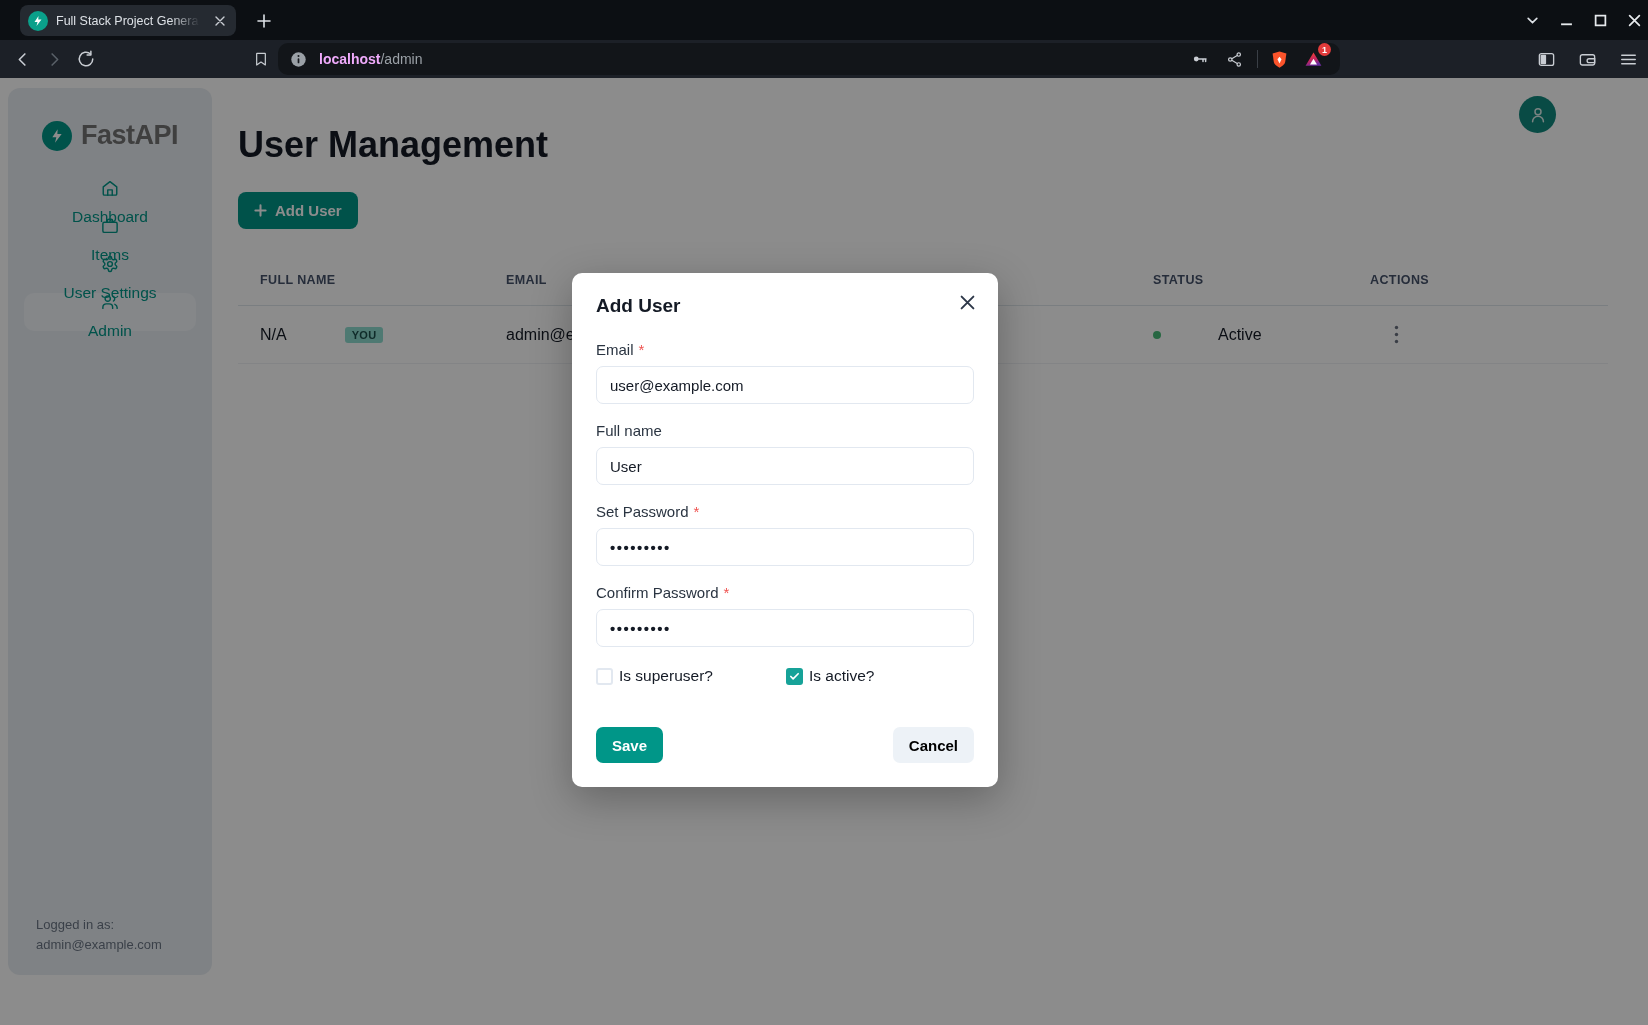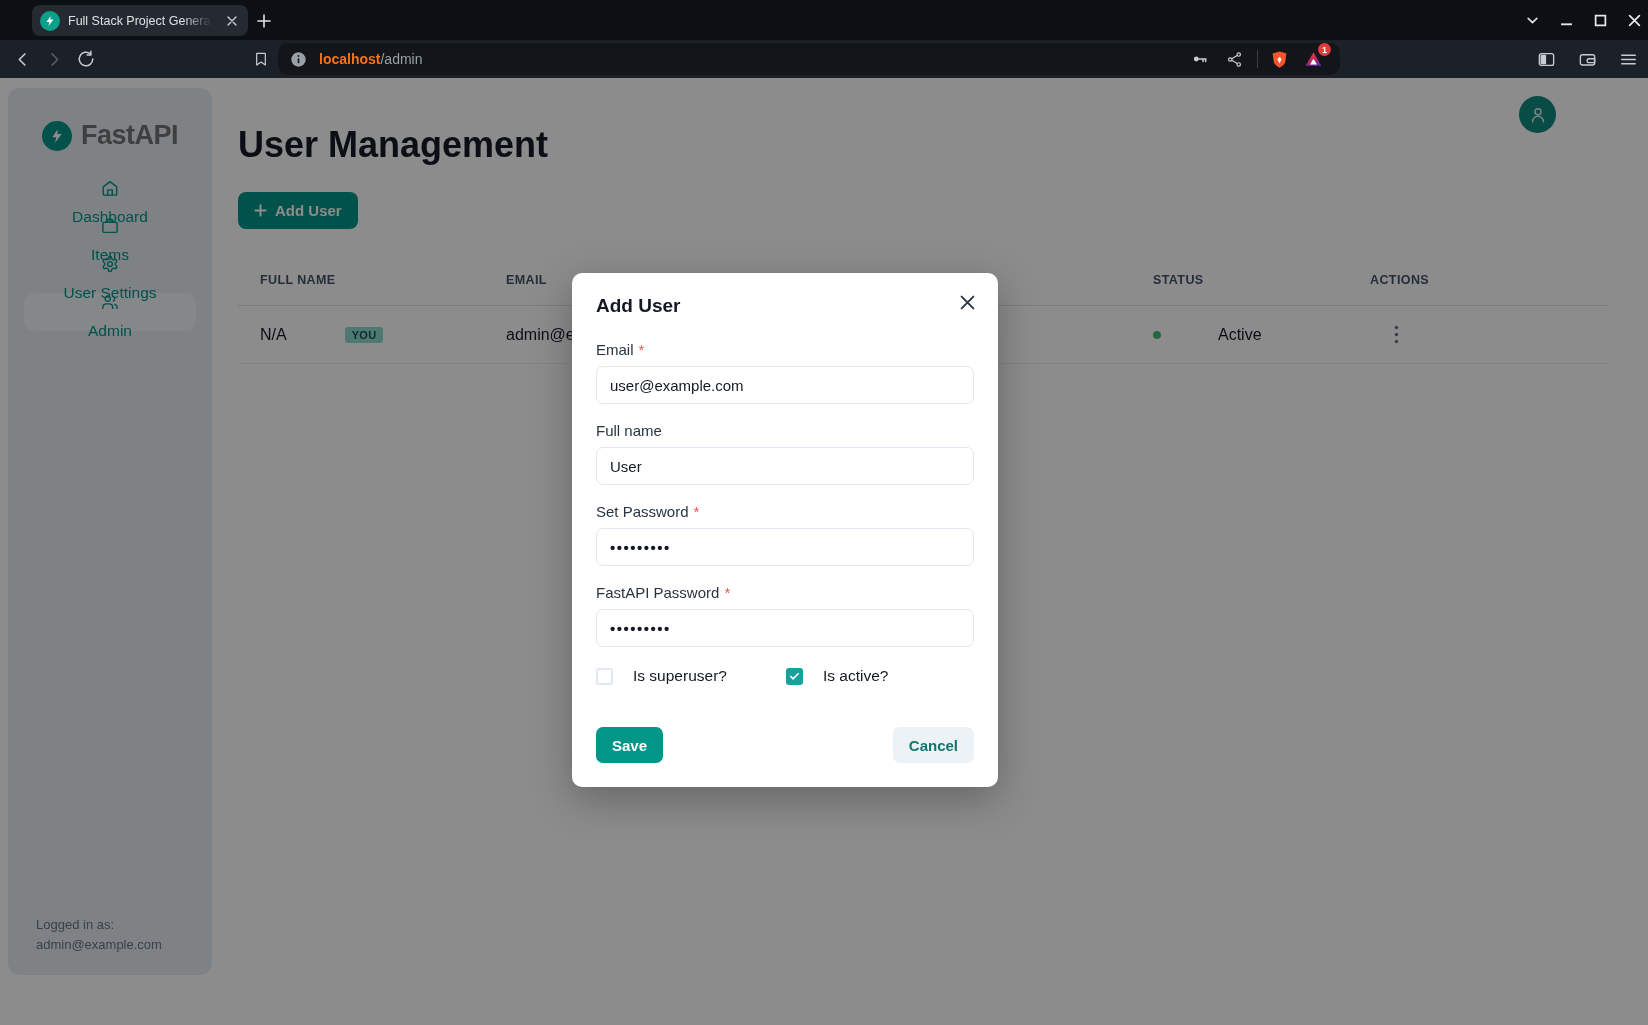--- a/index.html
+++ b/index.html
@@ -6,41 +6,41 @@
   html,body { margin:0; padding:0; }
   body {
     width:1648px; height:1025px; overflow:hidden;
     font-family:"Liberation Sans", sans-serif;
     background:#ffffff;
   }
 
   
   .tabstrip { position:relative; height:40px; background:#0c0f13; }
   .tab {
-    position:absolute; left:32px; top:5px; width:216px; height:31px;
+    position:absolute; left:20px; top:5px; width:216px; height:31px;
     background:#252a31; border-radius:8px;
     display:flex; align-items:center; padding:0 7px 0 8px; gap:8px;
   }
   .favicon { width:20px; height:20px; border-radius:50%; background:#0aa08a;
     display:flex; align-items:center; justify-content:center; flex:none; }
   .tab-title { flex:1; color:#dde1e6; font-size:12.5px; white-space:nowrap; overflow:hidden;
     -webkit-mask-image:linear-gradient(90deg,#000 78%,transparent 98%);
     mask-image:linear-gradient(90deg,#000 78%,transparent 98%); }
   .tab-close { width:18px; height:18px; border-radius:4px; display:flex; align-items:center; justify-content:center; flex:none; }
   .newtab { position:absolute; left:250px; top:7px; width:27px; height:27px; border-radius:6px;
     display:flex; align-items:center; justify-content:center; }
   .win-controls { position:absolute; right:6px; top:0; height:40px; display:flex; align-items:center; gap:19px; }
   .win-btn { width:15px; height:15px; display:flex; align-items:center; justify-content:center; }
 
   .toolbar { position:relative; height:38px; background:#1c2027; }
   .tb-btn { position:absolute; top:4px; width:30px; height:30px; display:flex; align-items:center; justify-content:center; border-radius:6px; }
   .urlbar { position:absolute; left:278px; top:3px; width:1062px; height:32px;
     background:#121519; border-radius:10px; display:flex; align-items:center; padding:0 14px 0 12px; }
   .url-text { margin-left:12px; font-size:14px; }
-  .url-host { color:#f97316; font-weight:bold;text-align:right; }
+  .url-host { color:#f0abfc; font-weight:bold;text-align:right; }
   .url-path { color:#9aa0a6; }
   .urlbar-spacer { flex:1; }
   .url-icon { width:26px; height:26px; display:flex; align-items:center; justify-content:center; margin-left:8px; position:relative; }
   .url-divider { width:1px; height:18px; background:#3a3f46; margin-left:10px; }
   .badge {
     position:absolute; top:-3px; right:-5px; min-width:13px; height:13px; border-radius:7px;
     background:#e23b3b; color:#fff; font-size:9px; font-weight:bold;
     display:flex; align-items:center; justify-content:center; padding:0 3px;
   }
   .toolbar-right { position:absolute; right:6px; top:4px; display:flex; gap:13px; }
@@ -94,31 +94,31 @@
   .modal-title { font-size:19px; font-weight:bold; color:#141a25; }
   .modal-close { position:absolute; top:14px; right:16px; width:30px; height:30px; border-radius:6px;
     display:flex; align-items:center; justify-content:center; background:none; border:none; cursor:pointer; }
   .field-label { margin-top:18px; font-size:15px; color:#2a3441; display:flex; gap:5px; }
   .field-label.first { margin-top:24px; }
   .req { color:#ef5350; }
   .text-input { margin-top:8px; width:100%; height:38px; border:1px solid #e2e8f0; border-radius:7px;
     padding:0 13px; font-size:15px; color:#141a25; font-family:inherit; outline:none; background:#fff; }
   .pw { font-weight:bold; letter-spacing:1.5px; }
   .checkbox-row { margin-top:20px; display:flex; align-items:center; }
-  .cb-group { display:flex; align-items:center; gap:20px; }
+  .cb-group { display:flex; align-items:center; gap:6px; }
   .cb-group.first { width:190px; }
   .cb { width:17px; height:17px; border-radius:3px; flex:none; }
   .cb.unchecked { border:2px solid #e2e8f0; background:#fff; }
   .cb.checked { background:#16a298; display:flex; align-items:center; justify-content:center; }
   .cb-label { font-size:15.5px; color:#141a25; }
   .modal-footer { margin-top:42px; display:flex; justify-content:space-between; gap:14px; }
   .btn { height:36px; border:none; border-radius:7px; font-family:inherit;
     font-weight:bold; font-size:15px; padding:0 16px; cursor:pointer; }
   .btn-save { background:#009688; color:#ffffff; }
-  .btn-cancel { background:#edf2f7; color:#0f766e; }
+  .btn-cancel { background:#edf2f7; color:#000000; }
 </style>
 </head>
 <body>
 
 <div class="tabstrip">
   <div class="tab">
     <span class="favicon">
       <svg width="12" height="12" viewBox="0 0 24 24">
           <polygon points="13,2 5,14 11,14 9,22 19,9 12.5,9" fill="#ffffff"></polygon>
         </svg>
@@ -376,21 +376,21 @@
     </div>
     <input class="text-input" type="text" value="User" style="">
 
     <div class="field-label">
       <span>Set Password</span>
       <span class="req">*</span>
     </div>
     <input class="text-input pw" type="text" value="•••••••••" style="">
 
     <div class="field-label">
-      <span>FastAPI Password</span>
+      <span>Confirm Password</span>
       <span class="req">*</span>
     </div>
     <input class="text-input pw" type="text" value="•••••••••" style="">
 
     <div class="checkbox-row">
       <div class="cb-group first">
         <span class="cb unchecked"></span>
         <span class="cb-label">Is superuser?</span>
       </div>
       <div class="cb-group">

